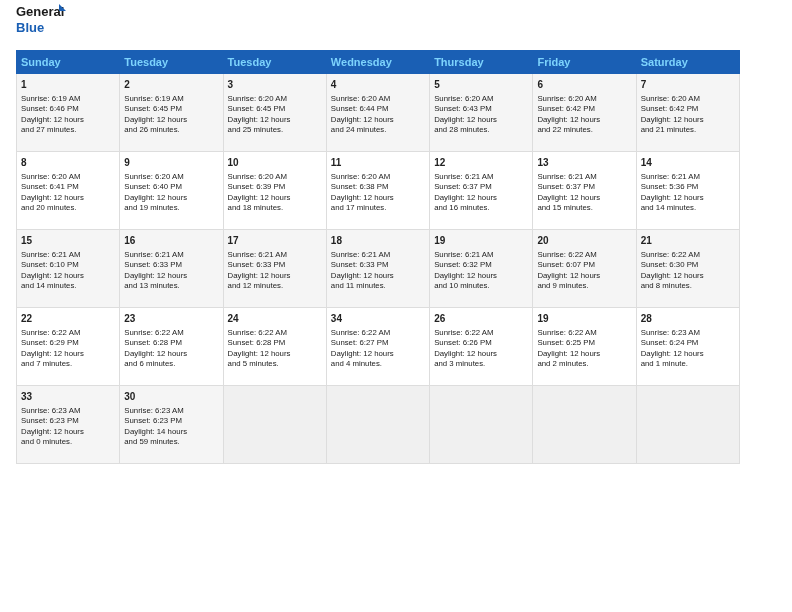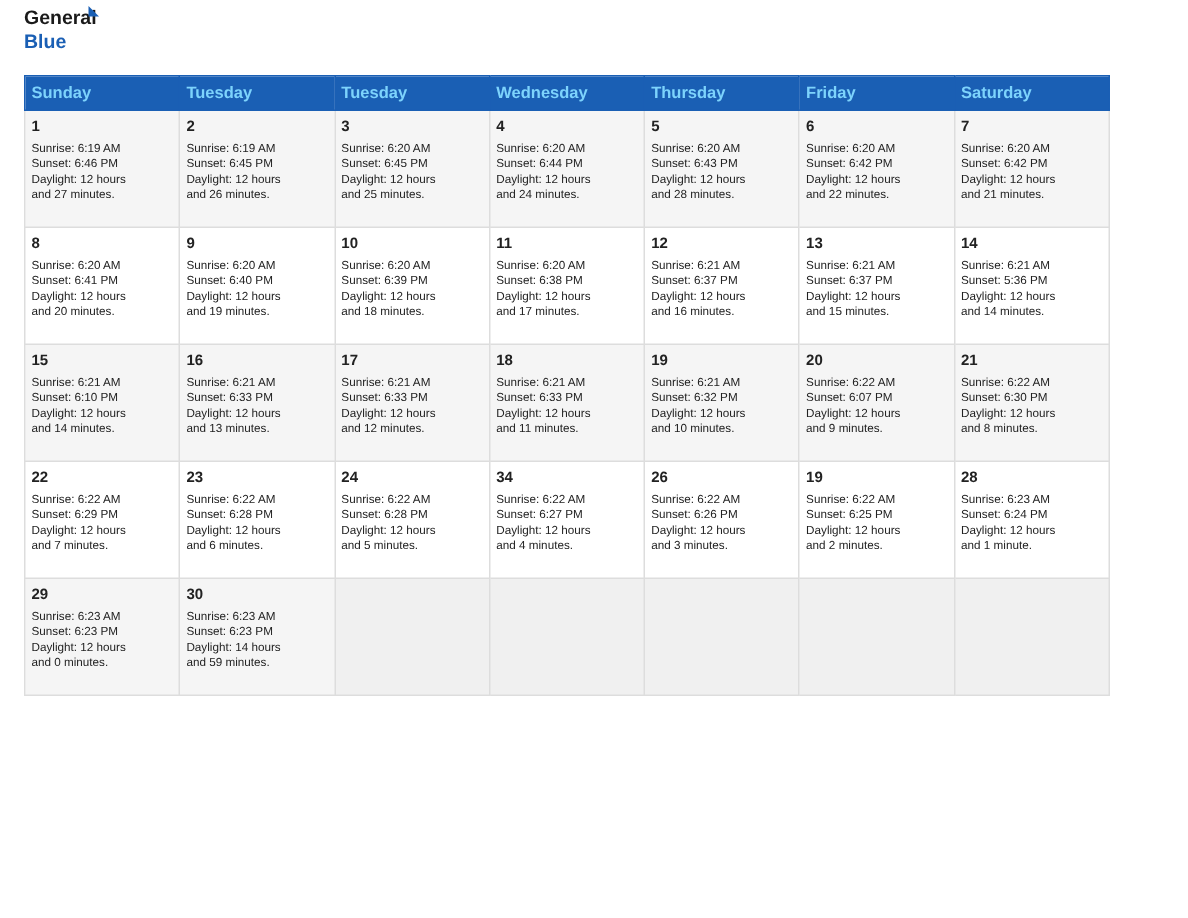--- a/index.html
+++ b/index.html
@@ -310,21 +310,21 @@
           <td>
             <span class="day-num">28</span>
             <div>Sunrise: 6:23 AM</div>
             <div>Sunset: 6:24 PM</div>
             <div>Daylight: 12 hours</div>
             <div>and 1 minute.</div>
           </td>
         </tr>
         <tr>
           <td>
-            <span class="day-num">29</span>
+            <span class="day-num">33</span>
             <div>Sunrise: 6:23 AM</div>
             <div>Sunset: 6:23 PM</div>
             <div>Daylight: 12 hours</div>
             <div>and 0 minutes.</div>
           </td>
           <td>
             <span class="day-num">30</span>
             <div>Sunrise: 6:23 AM</div>
             <div>Sunset: 6:23 PM</div>
             <div>Daylight: 14 hours</div>

